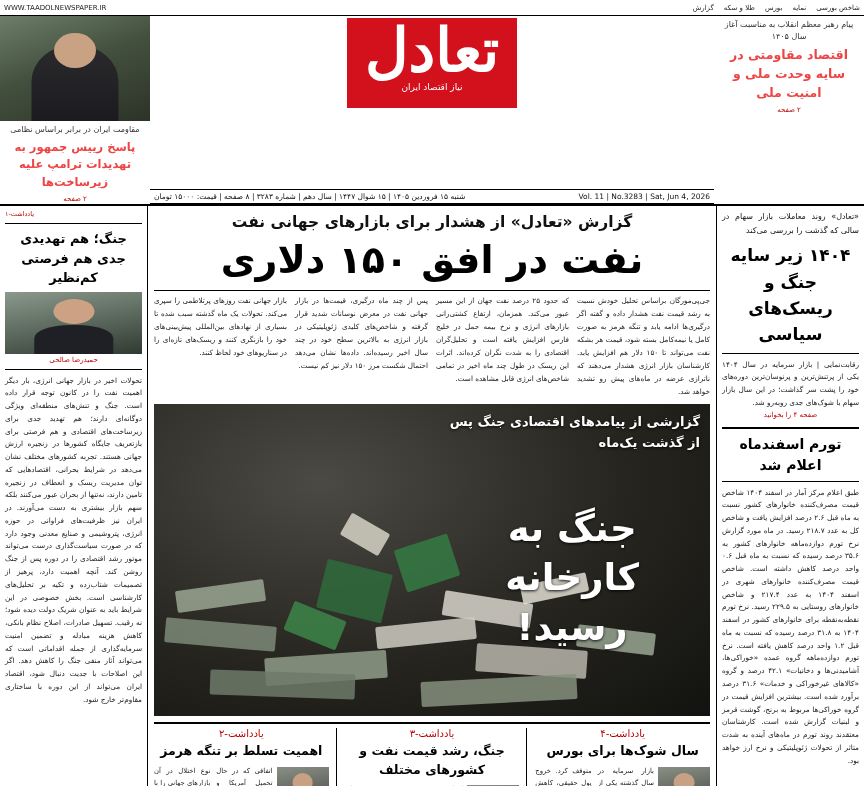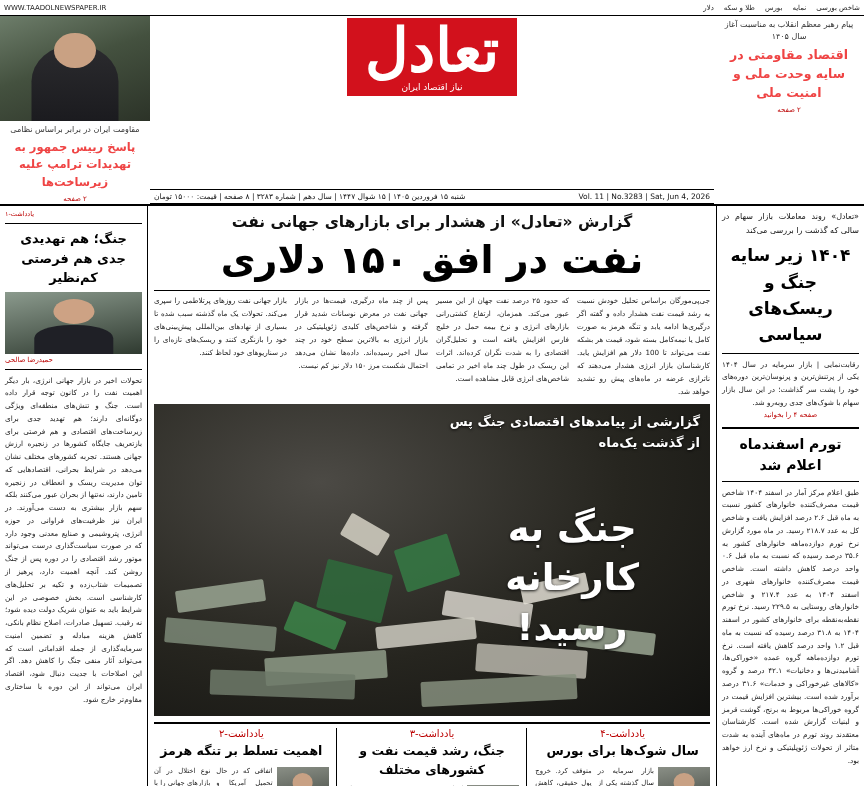--- a/index.html
+++ b/index.html
@@ -42,21 +42,21 @@
   .toprule .mini-nav { display: flex; gap: 10px; }
 
   .logo-block {
     text-align: center;
     position: relative;
   }
   .logo-red {
     display: inline-block;
     background: #d2111c;
     color: #fff;
-    padding: 2px 18px 4px 18px;
+    padding: 2px 18px 16px 18px;
     margin-top: 2px;
   }
   .logo-word {
     font-family: "DejaVu Serif", "Liberation Serif", serif;
     font-size: 60px;
     font-weight: bold;
     line-height: 1.0;
     letter-spacing: -1px;
   }
   .logo-sub {
@@ -295,24 +295,23 @@
     content:"";
     position:absolute; left:50%; bottom:0;
     width:74%; height:46%;
     transform:translateX(-50%);
     border-radius:44% 44% 0 0;
     background:#23242a;
   }
   .mug-name {
     font-size: 7px;
     color: #b00;
-    text-align: left;
+    text-align: center;
     margin-top: 2px;
     clear: both;
-    font-family: Liberation Serif, serif;
   }
   .rail-mug {
     width: 100%; height: 62px;
     background: linear-gradient(170deg,#8b9a8d,#2f3a30);
     position: relative; overflow: hidden; margin: 4px 0 2px;
   }
   .rail-mug:before {
     content:""; position:absolute; left:50%; top:12%;
     width:30%; height:40%; transform:translateX(-50%);
     border-radius:50%; background:#cda284;
@@ -330,21 +329,21 @@
 <body>
 
 <div class="page">
 
   <div class="toprule">
     <div class="mini-nav">
       <span>شاخص بورسی</span>
       <span>نمایه</span>
       <span>بورس</span>
       <span>طلا و سکه</span>
-      <span>دلار</span>
+      <span>گزارش</span>
     </div>
     <div style="direction:ltr">WWW.TAADOLNEWSPAPER.IR</div>
   </div>
 
   <div class="masthead">
 
     <div class="mast-right">
       <div class="teaser">
         <div class="kicker">پیام رهبر معظم انقلاب به مناسبت آغاز سال ۱۴۰۵</div>
         <div class="head">اقتصاد مقاومتی در سایه وحدت ملی و امنیت ملی</div>
@@ -386,21 +385,21 @@
       <div class="hr-thick"></div>
       <div class="sec-title">تورم اسفندماه اعلام شد</div>
       <div class="hr-thin"></div>
       <div class="rail-body">طبق اعلام مرکز آمار در اسفند ۱۴۰۴ شاخص قیمت مصرف‌کننده خانوارهای کشور نسبت به ماه قبل ۲.۶ درصد افزایش یافت و شاخص کل به عدد ۲۱۸.۷ رسید. در ماه مورد گزارش نرخ تورم دوازده‌ماهه خانوارهای کشور به ۳۵.۶ درصد رسیده که نسبت به ماه قبل ۰.۶ واحد درصد کاهش داشته است. شاخص قیمت مصرف‌کننده خانوارهای شهری در اسفند ۱۴۰۴ به عدد ۲۱۷.۴ و شاخص خانوارهای روستایی به ۲۲۹.۵ رسید. نرخ تورم نقطه‌به‌نقطه برای خانوارهای کشور در اسفند ۱۴۰۴ به ۳۱.۸ درصد رسیده که نسبت به ماه قبل ۱.۲ واحد درصد کاهش یافته است. نرخ تورم دوازده‌ماهه گروه عمده «خوراکی‌ها، آشامیدنی‌ها و دخانیات» ۴۲.۱ درصد و گروه «کالاهای غیرخوراکی و خدمات» ۳۱.۶ درصد برآورد شده است. بیشترین افزایش قیمت در گروه خوراکی‌ها مربوط به برنج، گوشت قرمز و لبنیات گزارش شده است. کارشناسان معتقدند روند تورم در ماه‌های آینده به شدت متاثر از تحولات ژئوپلیتیکی و نرخ ارز خواهد بود.</div>
     </div>
 
     <div class="col-center">
       <div class="lead-kicker">گزارش «تعادل» از هشدار برای بازارهای جهانی نفت</div>
       <div class="lead-title">نفت در افق ۱۵۰ دلاری</div>
       <div class="lead-cols">
-        <div>جی‌پی‌مورگان براساس تحلیل خودش نسبت به رشد قیمت نفت هشدار داده و گفته اگر درگیری‌ها ادامه یابد و تنگه هرمز به صورت کامل یا نیمه‌کامل بسته شود، قیمت هر بشکه نفت می‌تواند تا 100 دلار هم افزایش یابد. کارشناسان بازار انرژی هشدار می‌دهند که ناترازی عرضه در ماه‌های پیش رو تشدید خواهد شد.</div>
+        <div>جی‌پی‌مورگان براساس تحلیل خودش نسبت به رشد قیمت نفت هشدار داده و گفته اگر درگیری‌ها ادامه یابد و تنگه هرمز به صورت کامل یا نیمه‌کامل بسته شود، قیمت هر بشکه نفت می‌تواند تا ۱۵۰ دلار هم افزایش یابد. کارشناسان بازار انرژی هشدار می‌دهند که ناترازی عرضه در ماه‌های پیش رو تشدید خواهد شد.</div>
         <div>که حدود ۲۵ درصد نفت جهان از این مسیر عبور می‌کند. همزمان‌، ارتفاع کشتی‌رانی بازارهای انرژی و نرخ بیمه حمل در خلیج فارس افزایش یافته است و تحلیل‌گران اقتصادی را به شدت نگران کرده‌اند. اثرات این ریسک در طول چند ماه اخیر در تمامی شاخص‌های انرژی قابل مشاهده است.</div>
         <div>پس از چند ماه درگیری، قیمت‌ها در بازار جهانی نفت در معرض نوسانات شدید قرار گرفته و شاخص‌های کلیدی ژئوپلیتیکی در بازار انرژی به بالاترین سطح خود در چند سال اخیر رسیده‌اند. داده‌ها نشان می‌دهد احتمال شکست مرز ۱۵۰ دلار نیز کم نیست.</div>
         <div>بازار جهانی نفت روزهای پرتلاطمی را سپری می‌کند. تحولات یک ماه گذشته سبب شده تا بسیاری از نهادهای بین‌المللی پیش‌بینی‌های خود را بازنگری کنند و ریسک‌های تازه‌ای را در سناریوهای خود لحاظ کنند.</div>
       </div>
 
       <div class="main-photo">
         <div class="rubble">
           <i style="left:4%;top:58%;width:16%;height:7%;background:#9aa693;transform:rotate(-8deg)"></i>
           <i style="left:2%;top:70%;width:20%;height:8%;background:#7d8a78;transform:rotate(5deg)"></i>
           <i style="left:20%;top:80%;width:22%;height:9%;background:#8f9c88;transform:rotate(-4deg)"></i>

